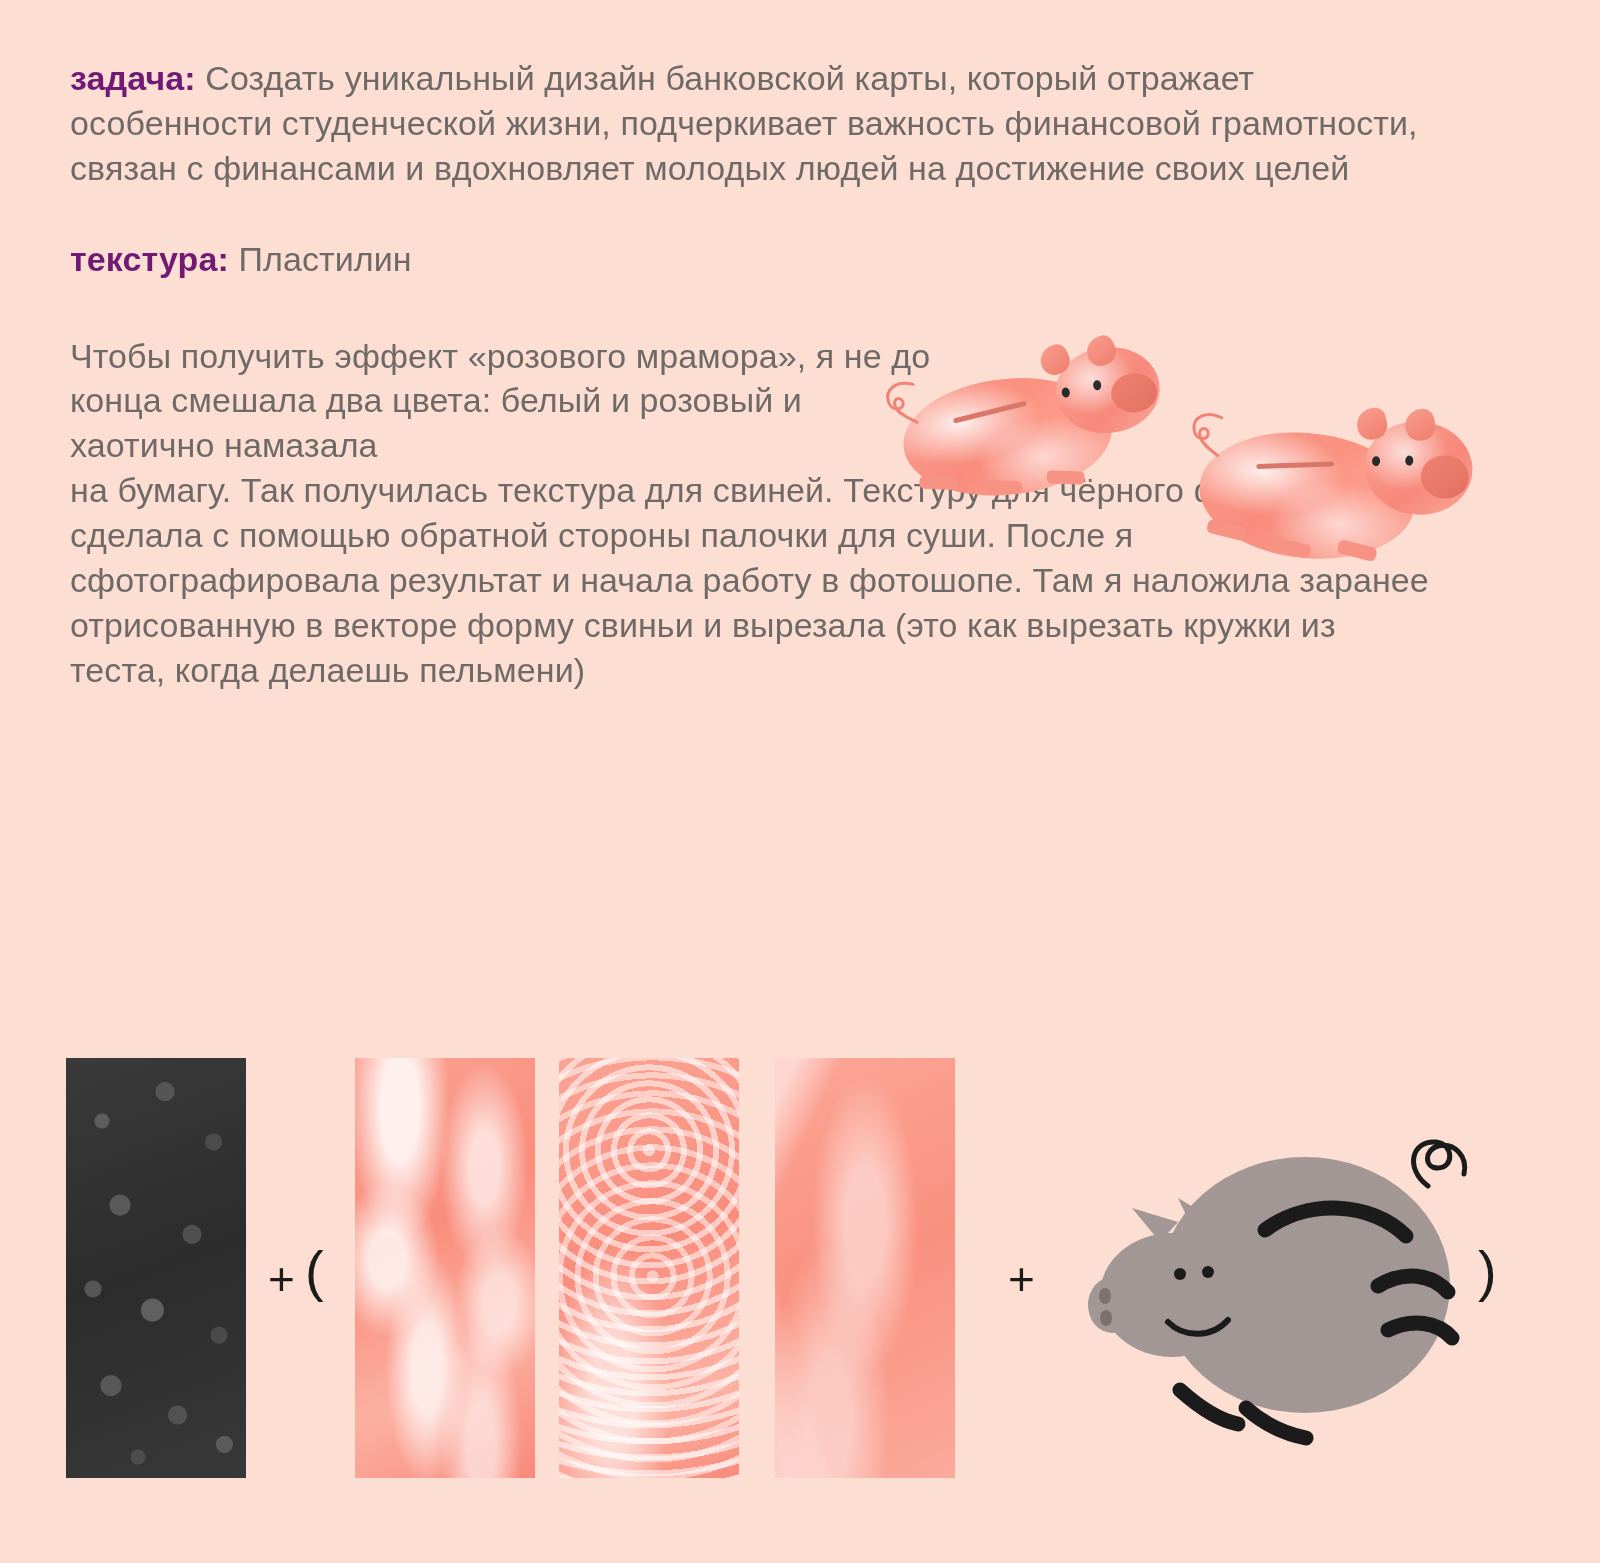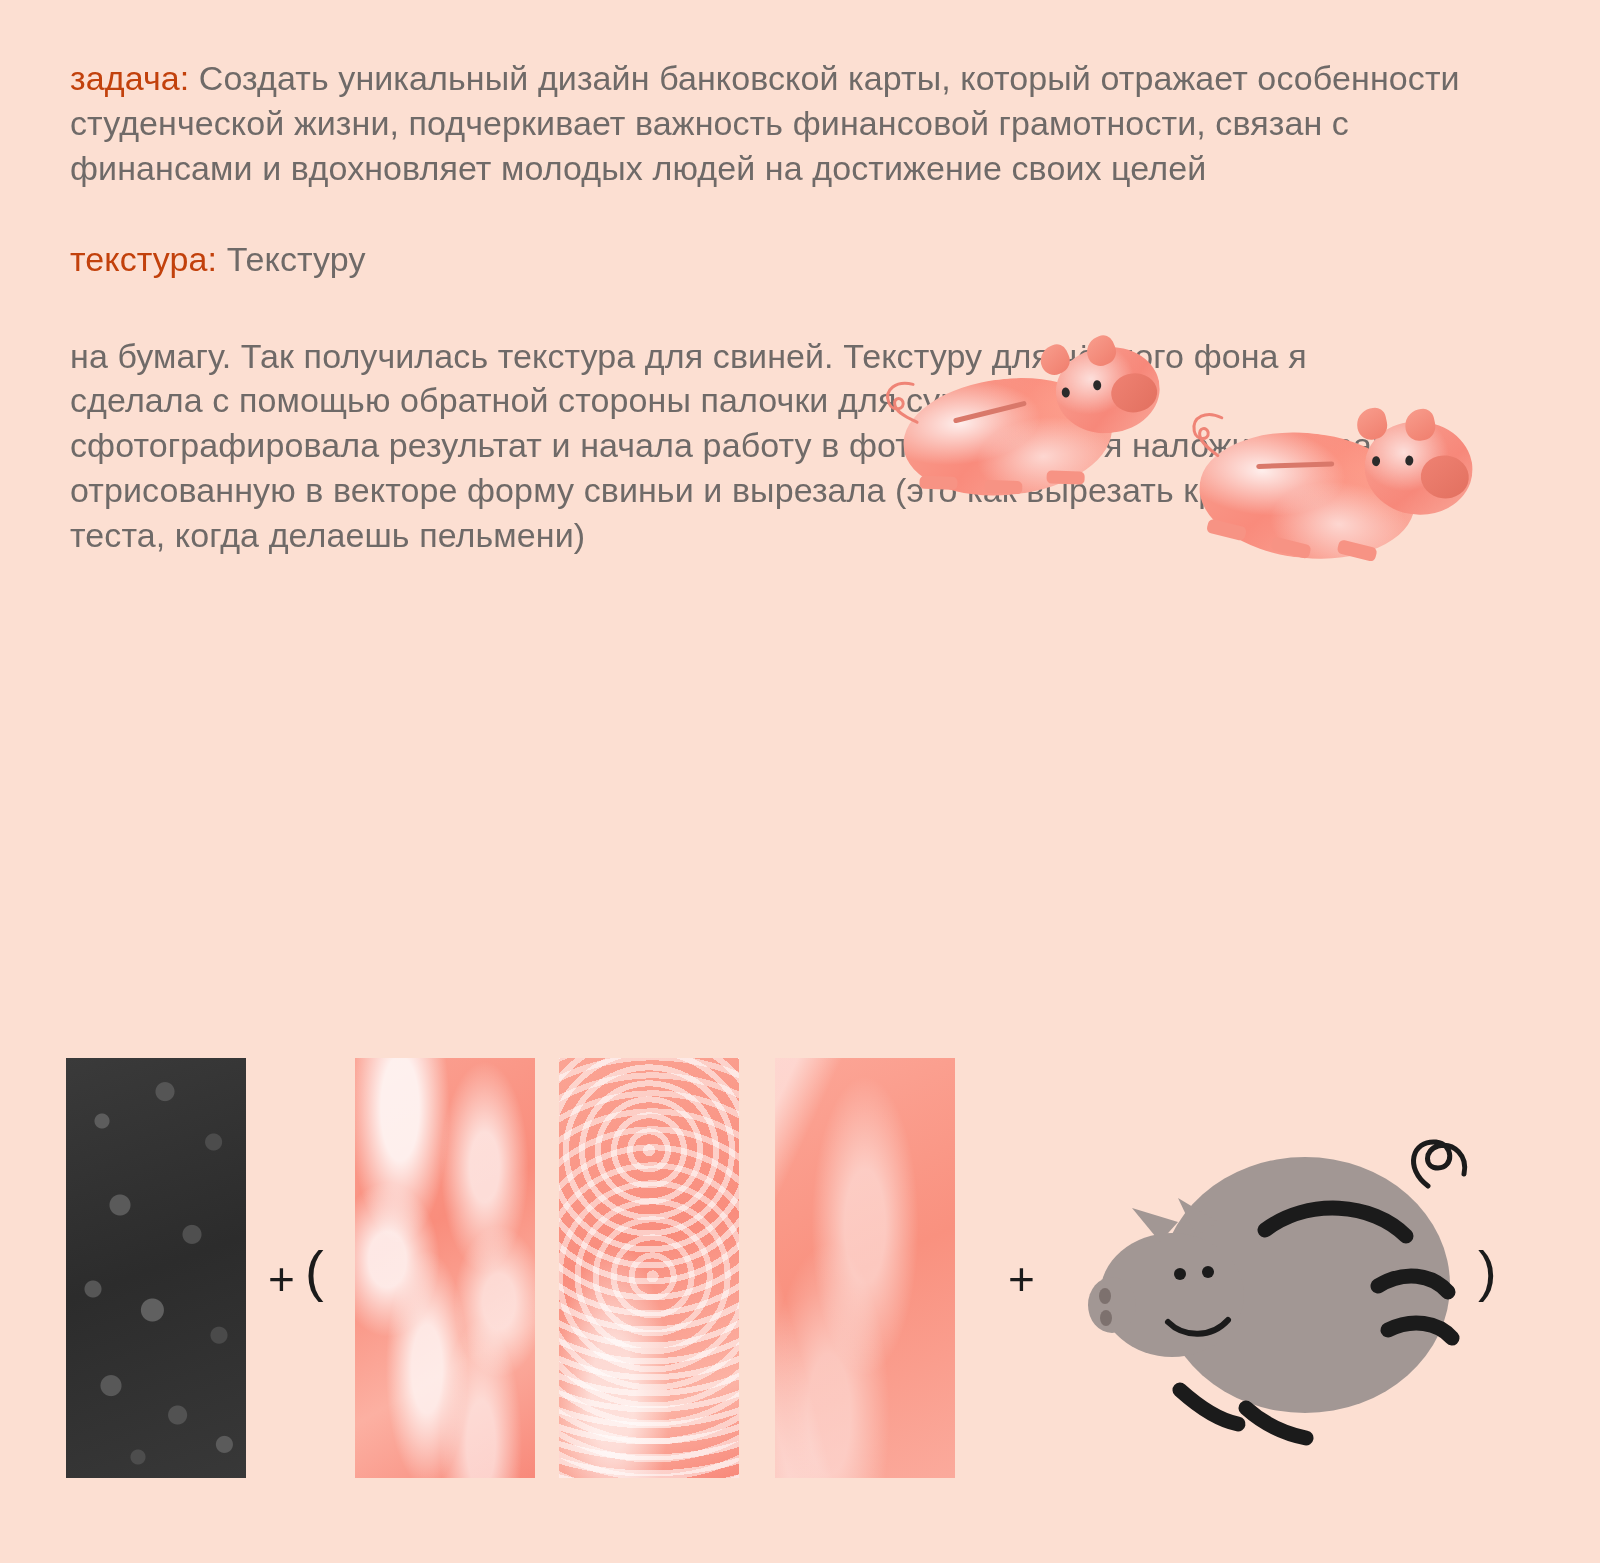--- a/index.html
+++ b/index.html
@@ -28,22 +28,22 @@
     width: 1430px;
   }
   .para {
     color: #6f6a68;
     font-size: 34px;
     line-height: 1.32;
     letter-spacing: 0.1px;
     margin: 0;
   }
   .para .lead {
-    color: #c2410c;
-    font-weight: normal;
+    color: #701a75;
+    font-weight: bold;
   }
   .task-para {
     width: 1390px;
   }
   .material-para {
     margin-top: 46px;
   }
   .desc-para {
     margin-top: 52px;
     width: 1360px;
@@ -238,24 +238,25 @@
 
   <div class="text-col">
 
     <p class="para task-para">
       <span class="lead">задача:</span>
       <span>Создать уникальный дизайн банковской карты, который отражает особенности студенческой жизни, подчеркивает важность финансовой грамотности, связан с финансами и вдохновляет молодых людей на достижение своих целей</span>
     </p>
 
     <p class="para material-para">
       <span class="lead">текстура:</span>
-      <span>Текстуру</span>
+      <span>Пластилин</span>
     </p>
 
     <p class="para desc-para">
+      <span class="desc-narrow">Чтобы получить эффект «розового мрамора», я не до конца смешала два цвета: белый и розовый и хаотично намазала</span>
       <span>на бумагу. Так получилась текстура для свиней. Текстуру для чёрного фона я сделала с помощью обратной стороны палочки для суши. После я сфотографировала результат и начала работу в фотошопе. Там я наложила заранее отрисованную в векторе форму свиньи и вырезала (это как вырезать кружки из теста, когда делаешь пельмени)</span>
     </p>
   </div>
 
   <div class="pig-top one">
     <div class="pig-body"></div>
     <div class="pig-head"></div>
     <div class="pig-snout"></div>
     <div class="pig-ear" style="right:16%; top:0;"></div>
     <div class="pig-ear" style="right:32%; top:2%;"></div>

